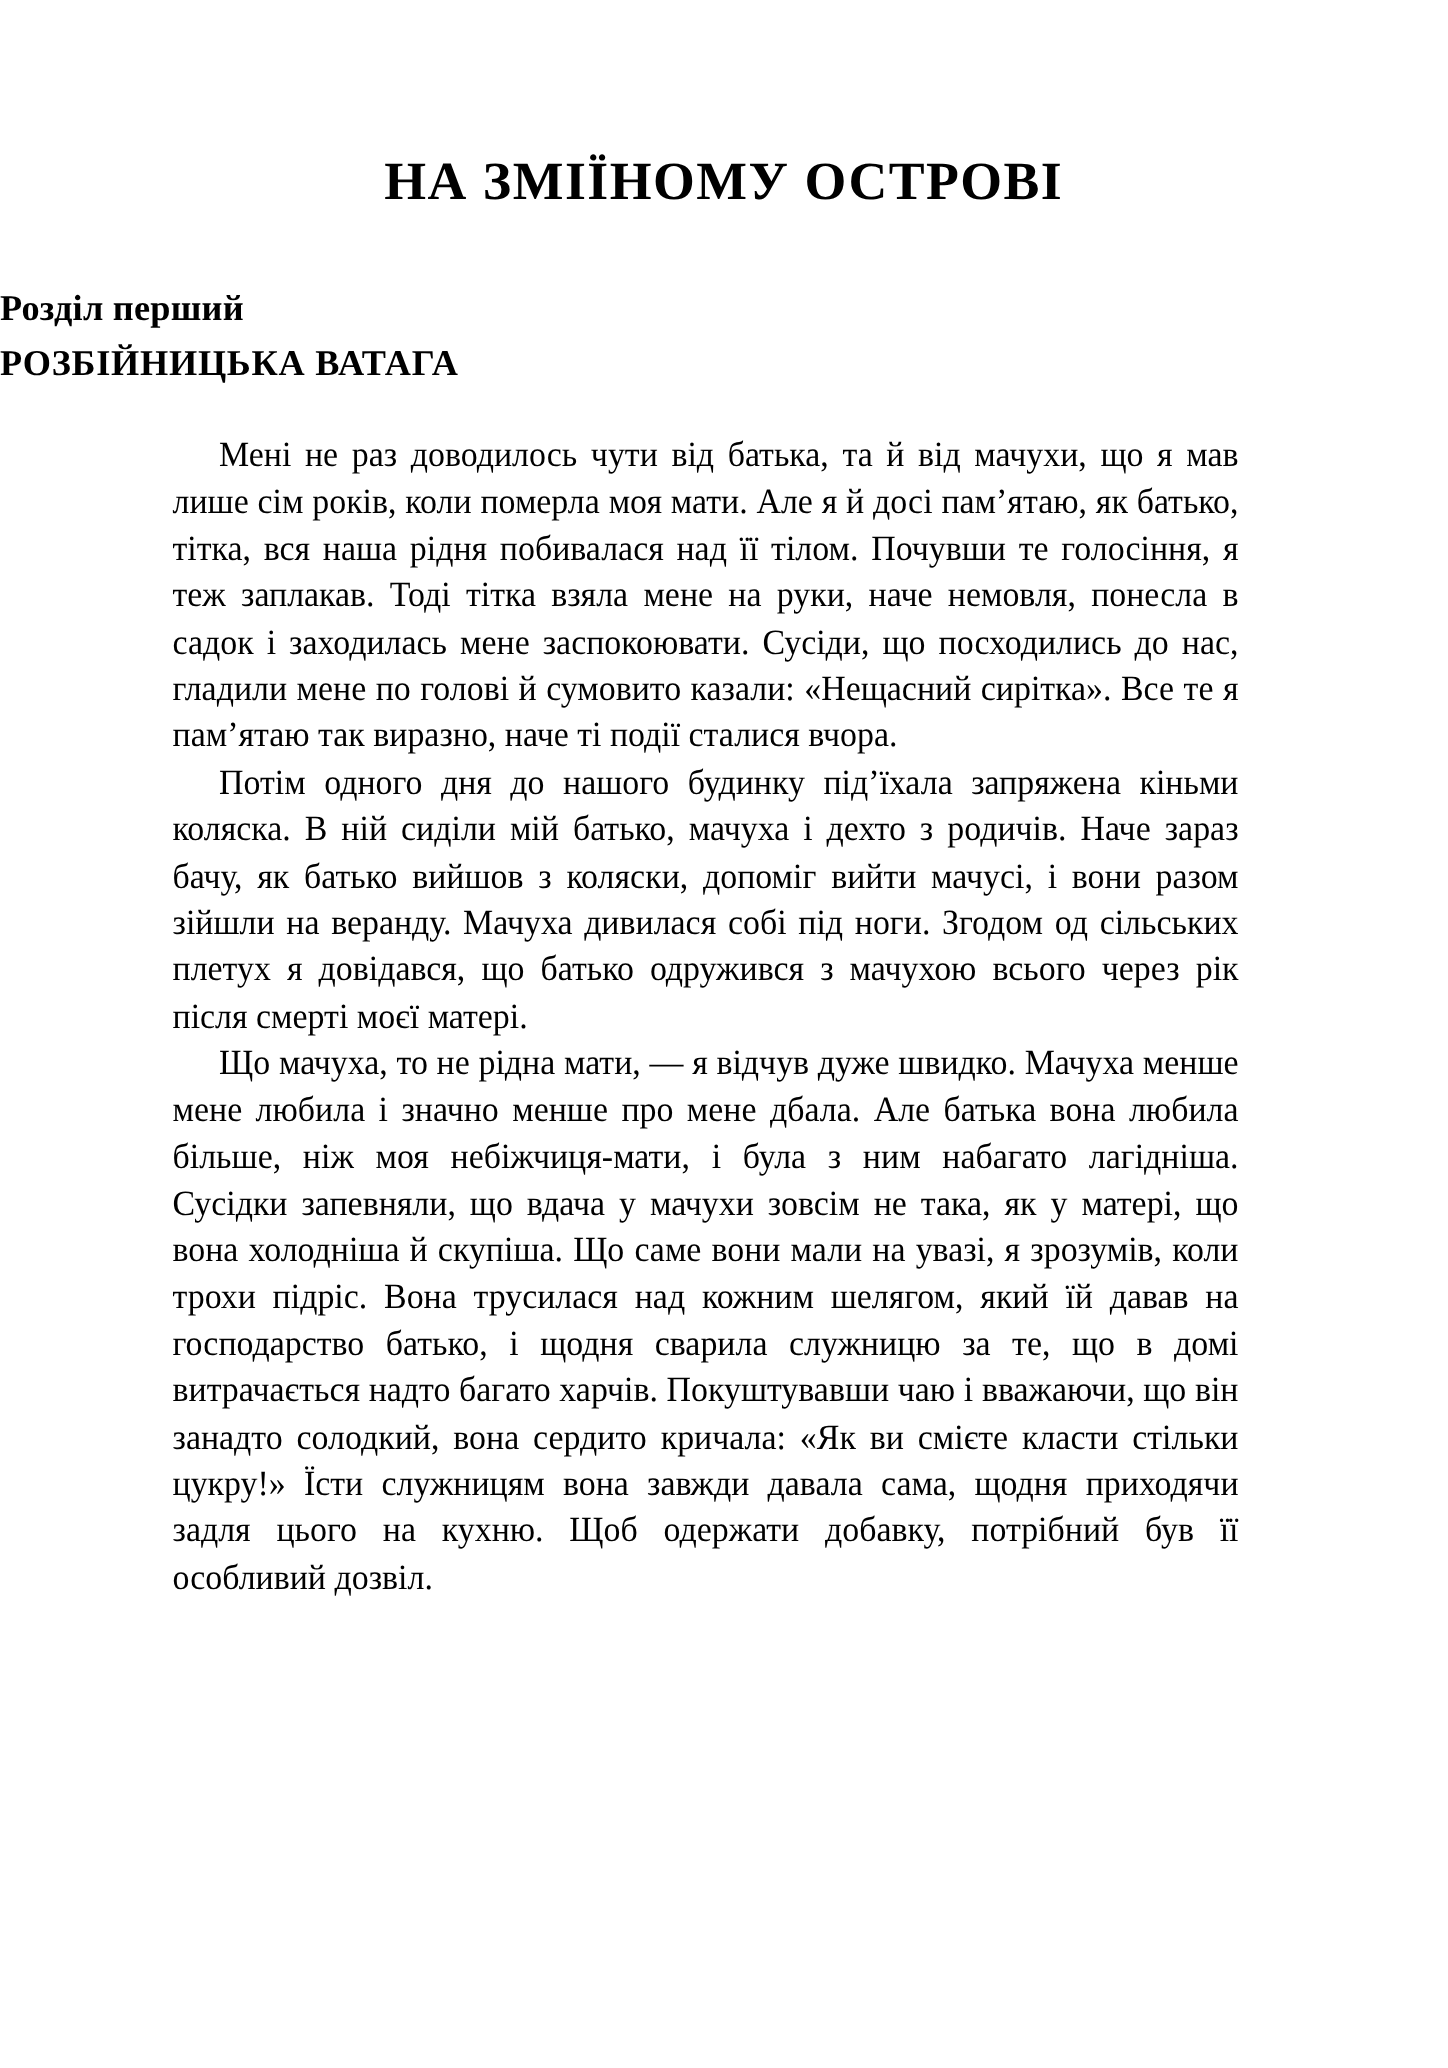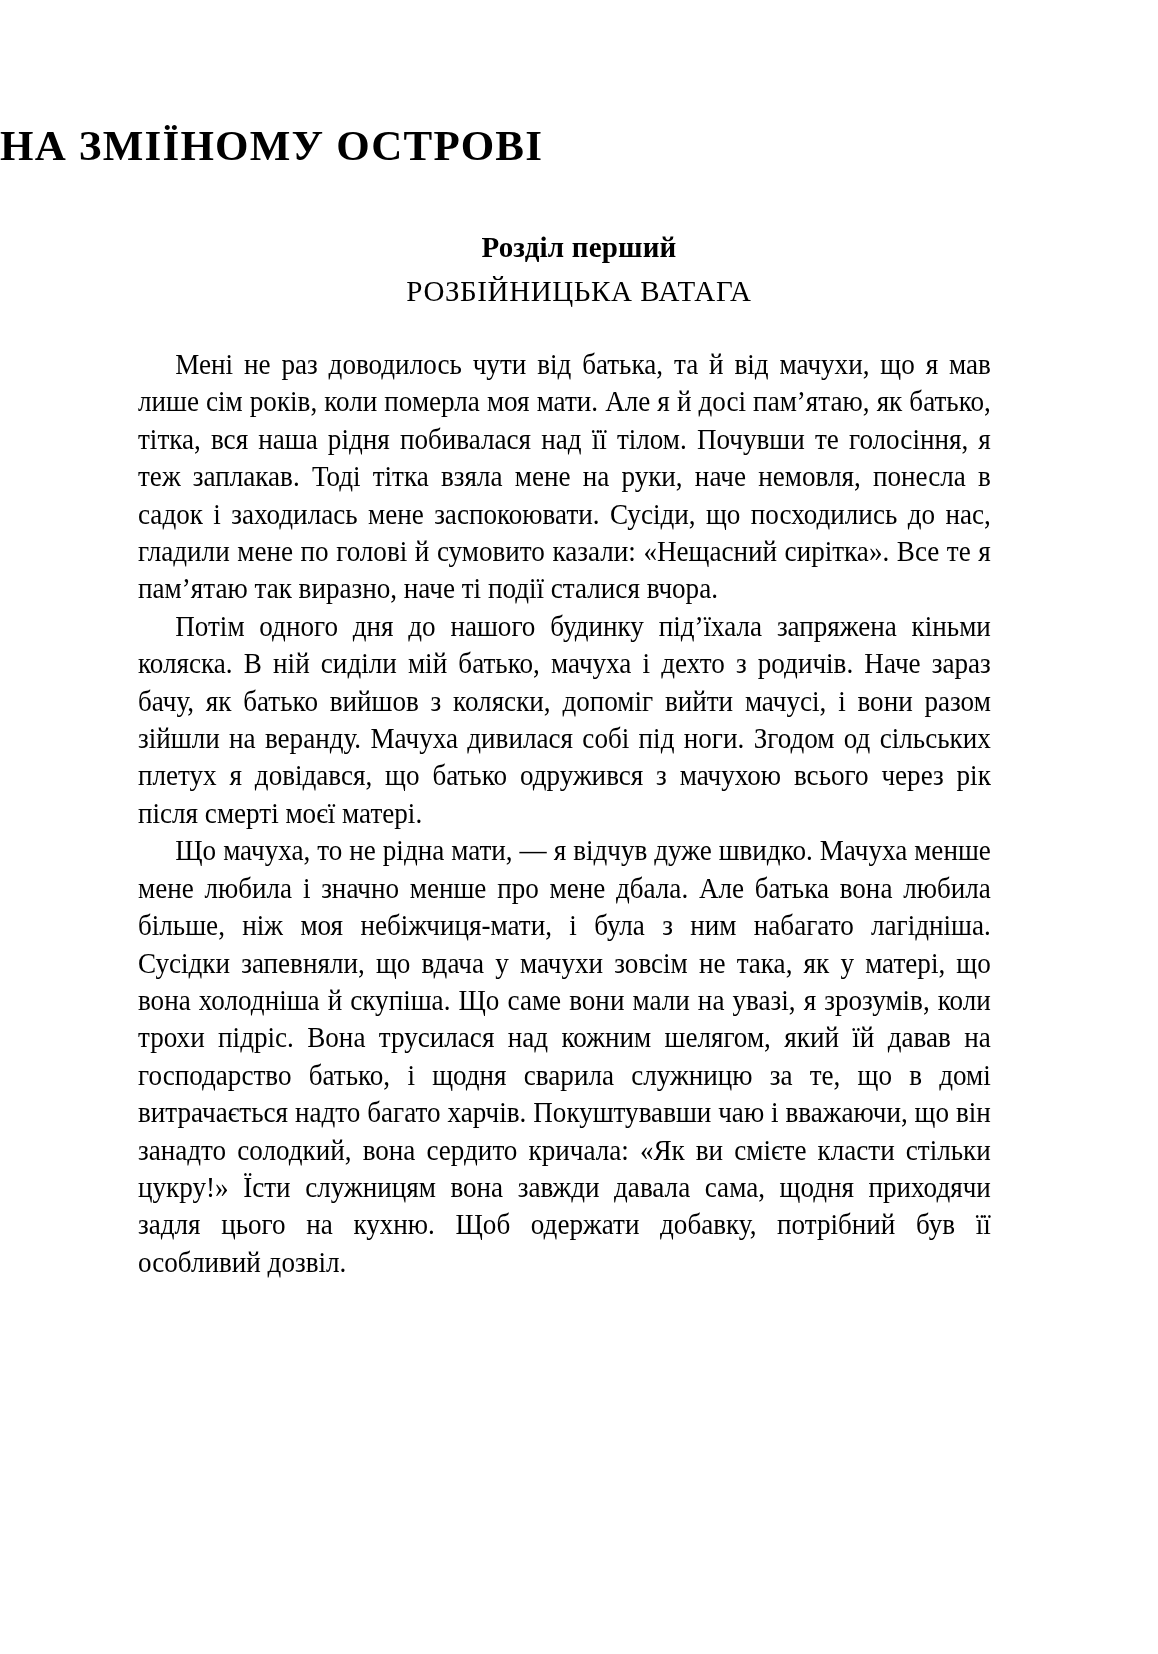--- a/index.html
+++ b/index.html
@@ -21,45 +21,44 @@
     background: #ffffff;
     box-sizing: border-box;
   }
 
   
   .book-title {
     position: absolute;
     top: 92px;
     left: 0;
     width: 1158px;
-    text-align: left;
+    text-align: center;
     font-weight: bold;
     font-size: 43px;
     letter-spacing: 1.2px;
     line-height: 1.15;
     font-family: "Liberation Serif", "DejaVu Serif", serif;
     white-space: nowrap;
   }
 
   
   .chapter-head {
     position: absolute;
     top: 228px;
     left: 0;
     width: 1158px;
-    text-align: center;
   }
   .chapter-number {
     font-weight: bold;
     font-size: 29px;
     line-height: 1.35;
     letter-spacing: 0.2px;
   }
   .chapter-title {
-    font-weight: normal;
+    font-weight: bold;
     font-size: 29px;
     line-height: 1.35;
     letter-spacing: 0.6px;
     margin-top: 5px;
   }
 
   
   .body-col {
     position: absolute;
     top: 346px;

